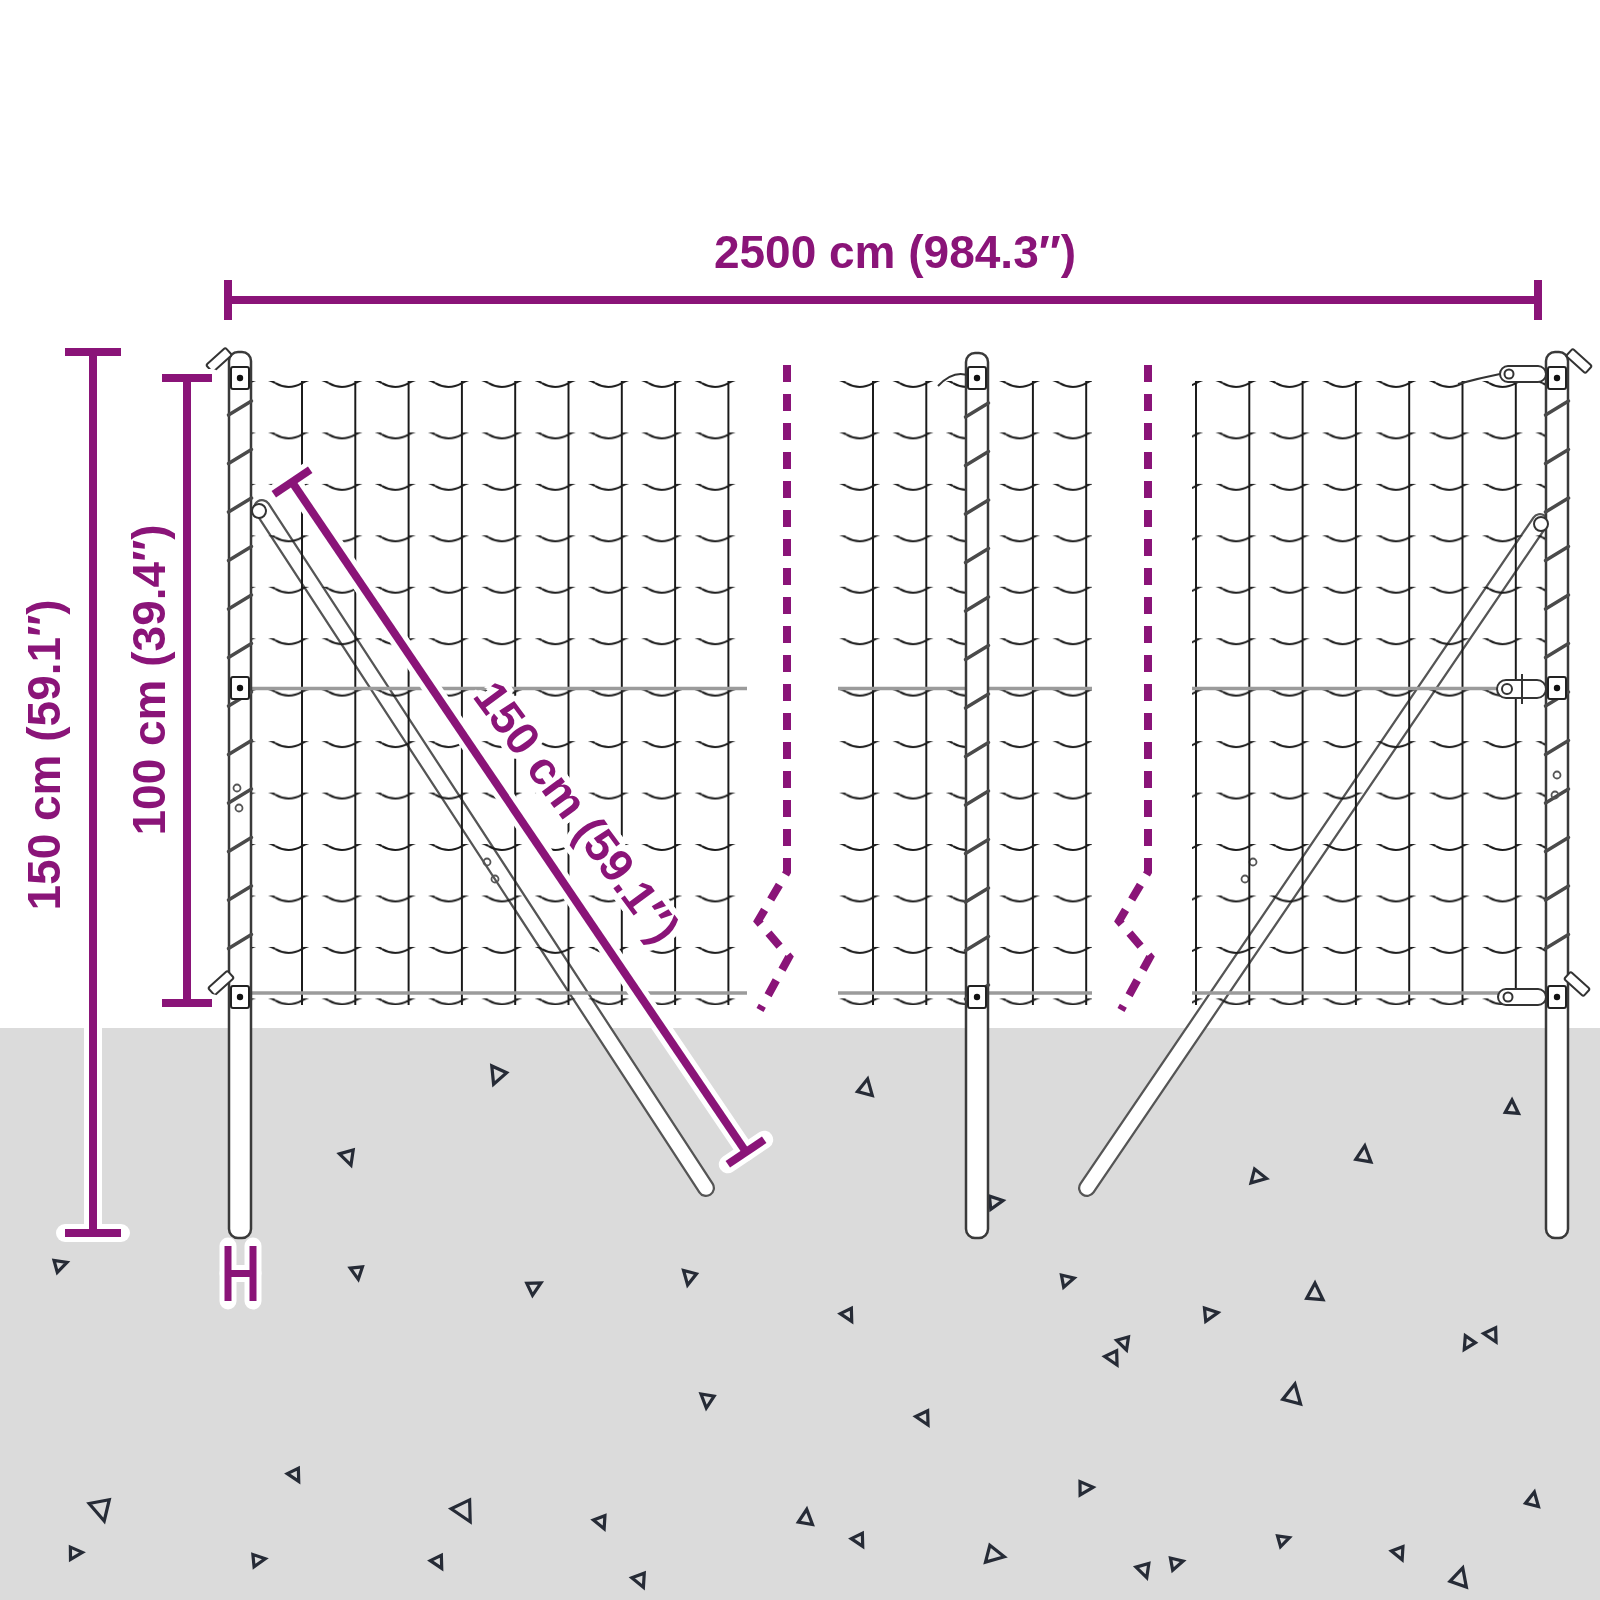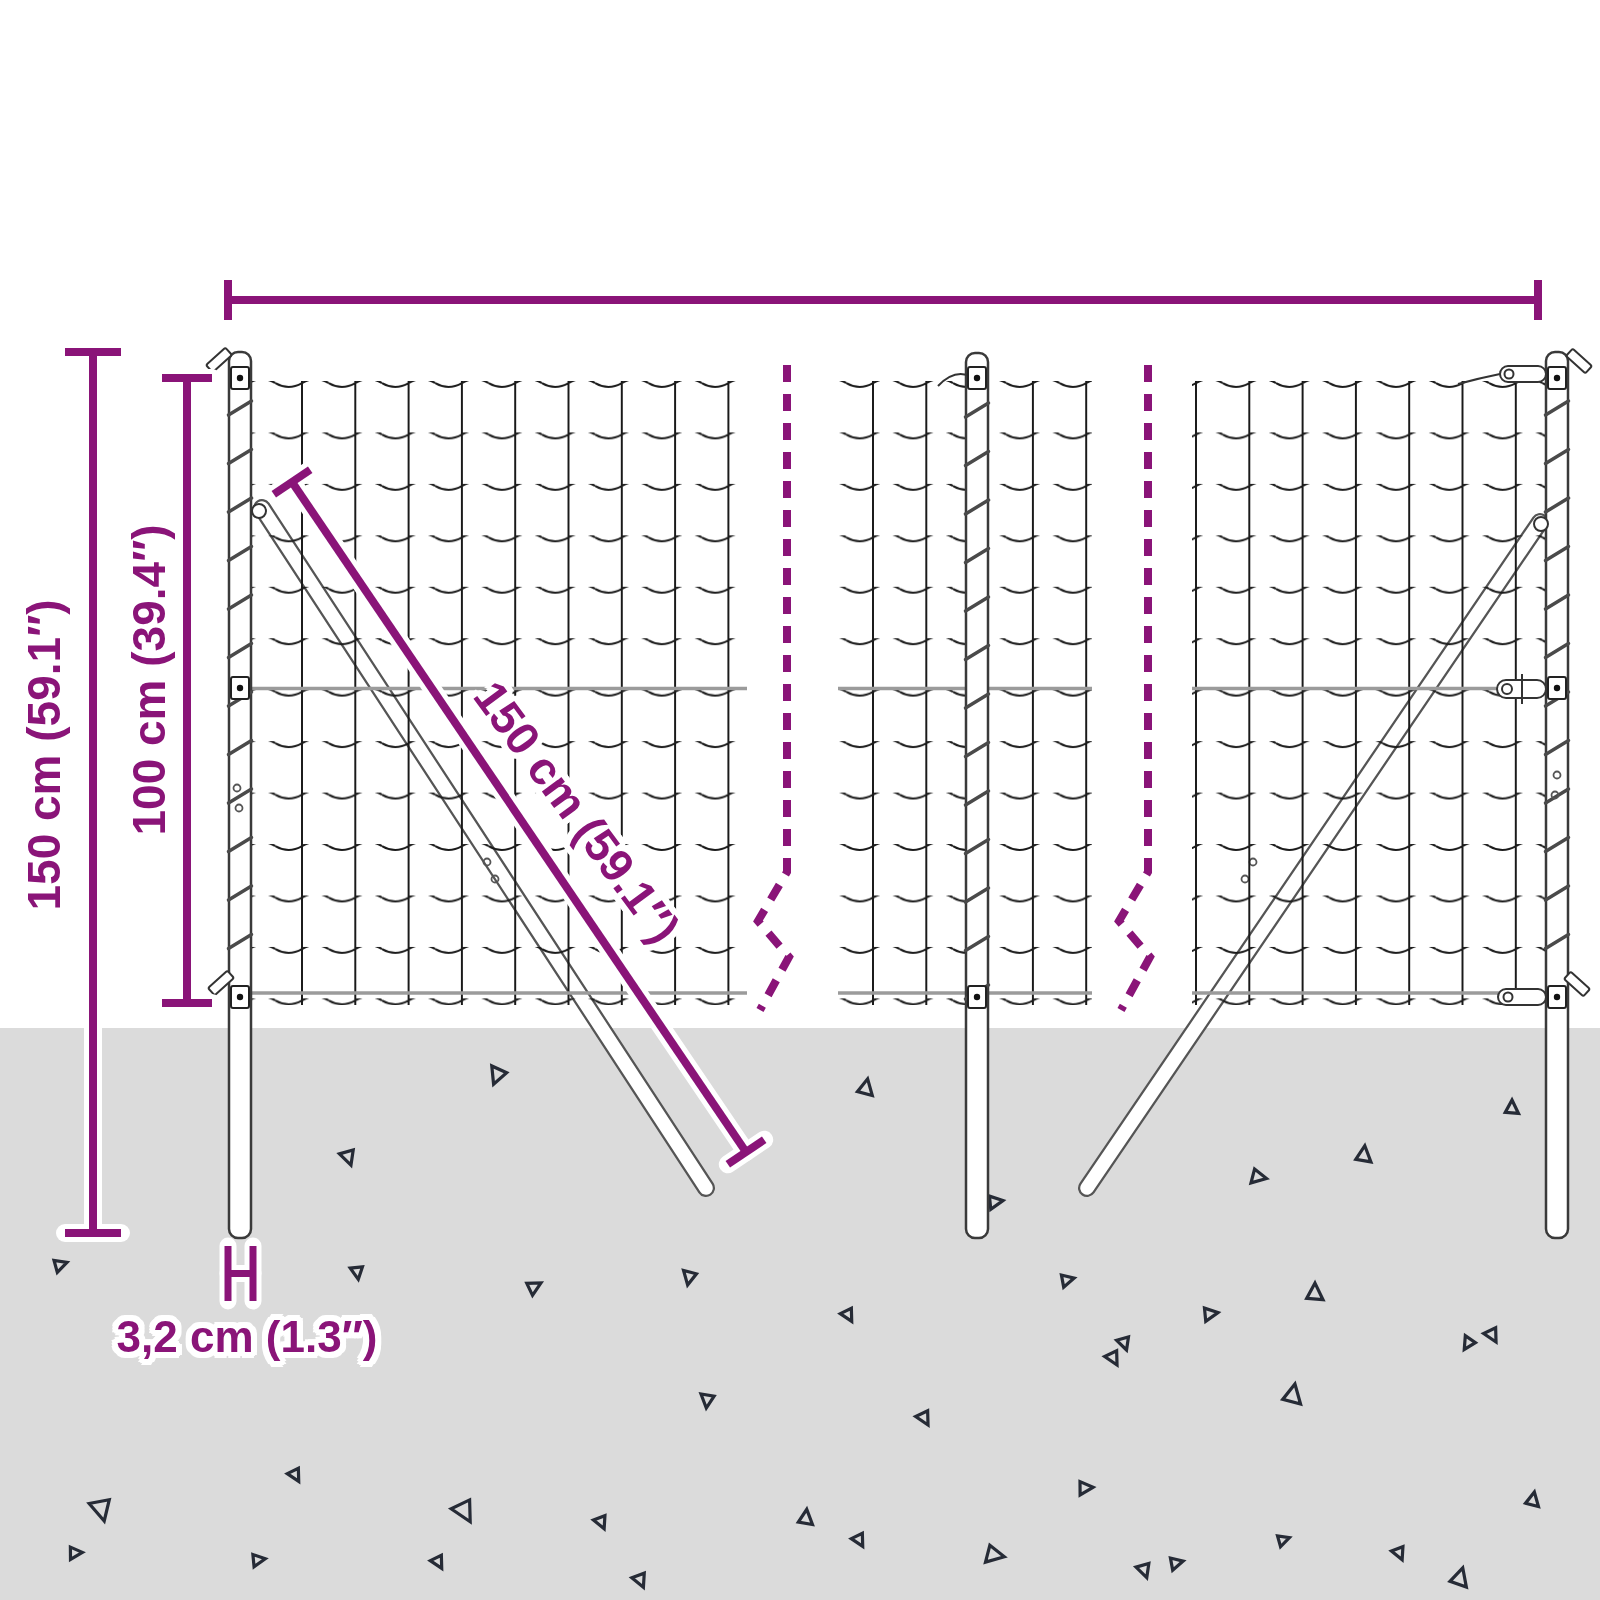--- a/index.html
+++ b/index.html
@@ -266,22 +266,22 @@
         <path class="dim-p" d="M162,1003 H212" stroke-width="8"></path>
         <path class="dim-p" d="M292,482 L746,1152" stroke-width="8"></path>
         <path class="dim-p" d="M273.8,494.3 L310.2,469.7" stroke-width="8"></path>
         <path class="dim-p" d="M727.8,1164.3 L764.2,1139.7" stroke-width="8"></path>
         <path class="dim-p" d="M228,1246 V1301" stroke-width="7"></path>
         <path class="dim-p" d="M253,1246 V1301" stroke-width="7"></path>
         <path class="dim-p" d="M228,1273.5 H253" stroke-width="7"></path>
       </g>
 </svg>
 
+<div class="dim-label" style="left:895px;top:252px;">2500 cm (984.3″)</div>
 
 <div class="dim-label" style="left:44px;top:755px;--r:-90deg;">150 cm (59.1″)</div>
 
 <div class="dim-label" style="left:149px;top:680px;--r:-90deg;">100 cm (39.4″)</div>
 
 <div class="dim-label" style="left:577px;top:812px;--r:53.5deg;">150 cm (59.1″)</div>
 
-<div class="dim-label" style="left:247px;top:1337px;font-size:44px;">3,2 cm (1.3″)</div>
 
 </div>
 
 </body></html>

